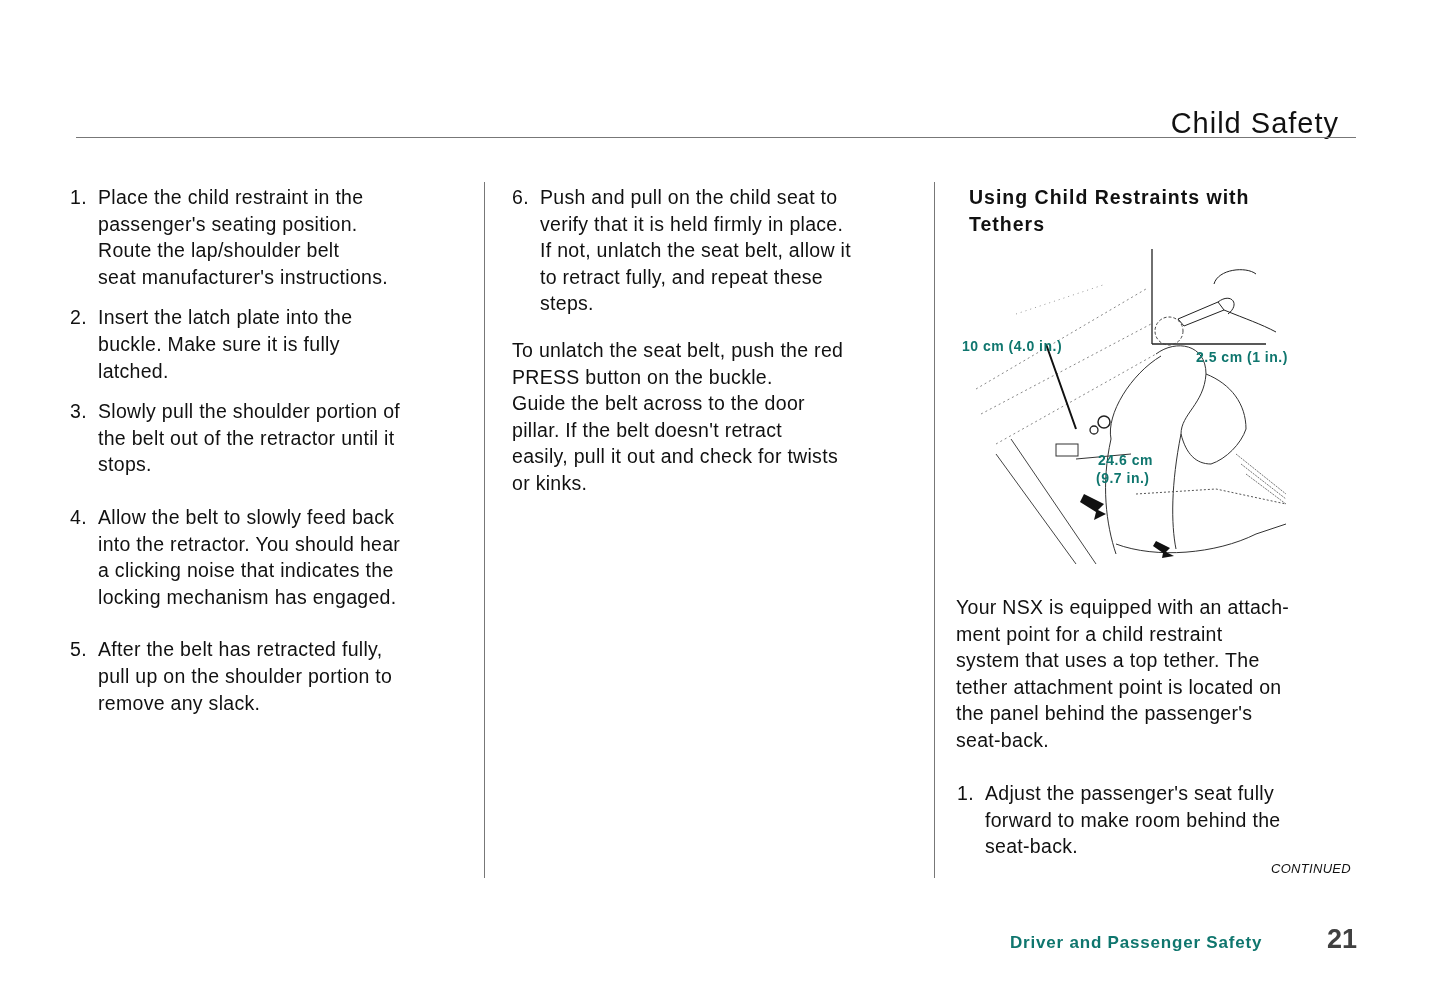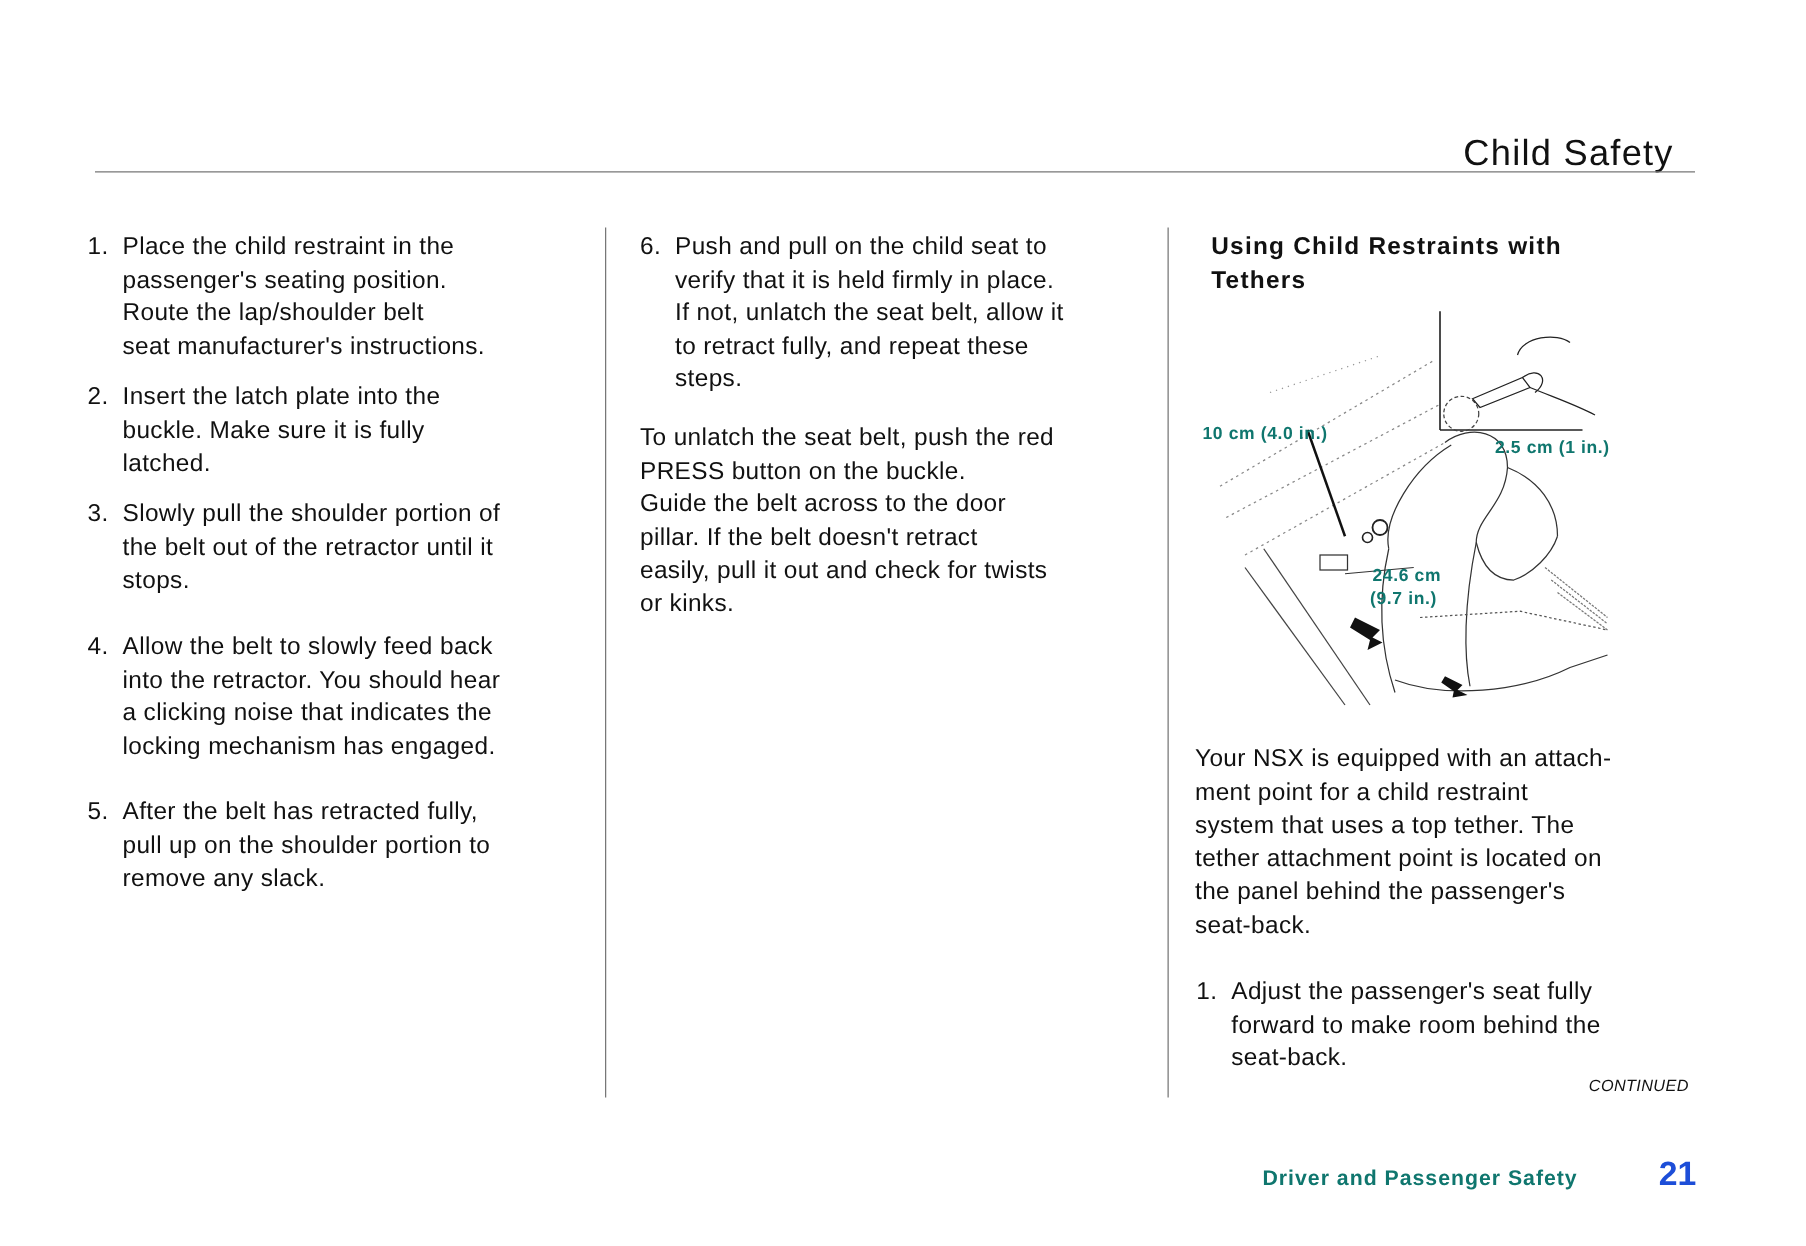--- a/index.html
+++ b/index.html
@@ -15,21 +15,21 @@
   .step .num { position: absolute; left: 0; top: 0; }
   .gap-s { height: 14px; }
   .gap-m { height: 20px; }
   .gap-l { height: 26px; }
   .para { margin: 0; }
   .subhead { font-weight: bold; font-size: 19.5px; line-height: 26.6px; letter-spacing: 1px; margin: 0 0 0 2px; }
   .figure { position: absolute; left: 956px; top: 244px; width: 390px; height: 322px; }
   .fig-label { position: absolute; font-weight: bold; font-size: 14px; letter-spacing: 0.5px; color: #0f766e; white-space: nowrap; }
   .continued { position: absolute; right: 94px; top: 861px; font-style: italic; font-size: 13px; letter-spacing: 0.3px; color: #111; }
   .footer-section { position: absolute; left: 1010px; top: 933px; font-weight: bold; font-size: 17px; letter-spacing: 0.8px; color: #0f766e; }
-  .footer-page { position: absolute; left: 1327px; top: 924px; font-weight: bold; font-size: 27px; color: #1d4ed8; }
+  .footer-page { position: absolute; left: 1327px; top: 924px; font-weight: bold; font-size: 27px; color: #404040; }
   .col3-body { position: absolute; left: 956px; top: 594px; width: 410px; font-size: 19.5px; line-height: 26.6px; letter-spacing: 0.3px; }
   .col3-step { position: absolute; left: 957px; top: 780px; width: 410px; font-size: 19.5px; line-height: 26.6px; letter-spacing: 0.3px; }
 </style>
 </head>
 <body>
 
 <h1 class="page-title">Child Safety</h1>
 <div class="title-rule"></div>
 
 <div class="col-divider" style="left:484px;"></div>

